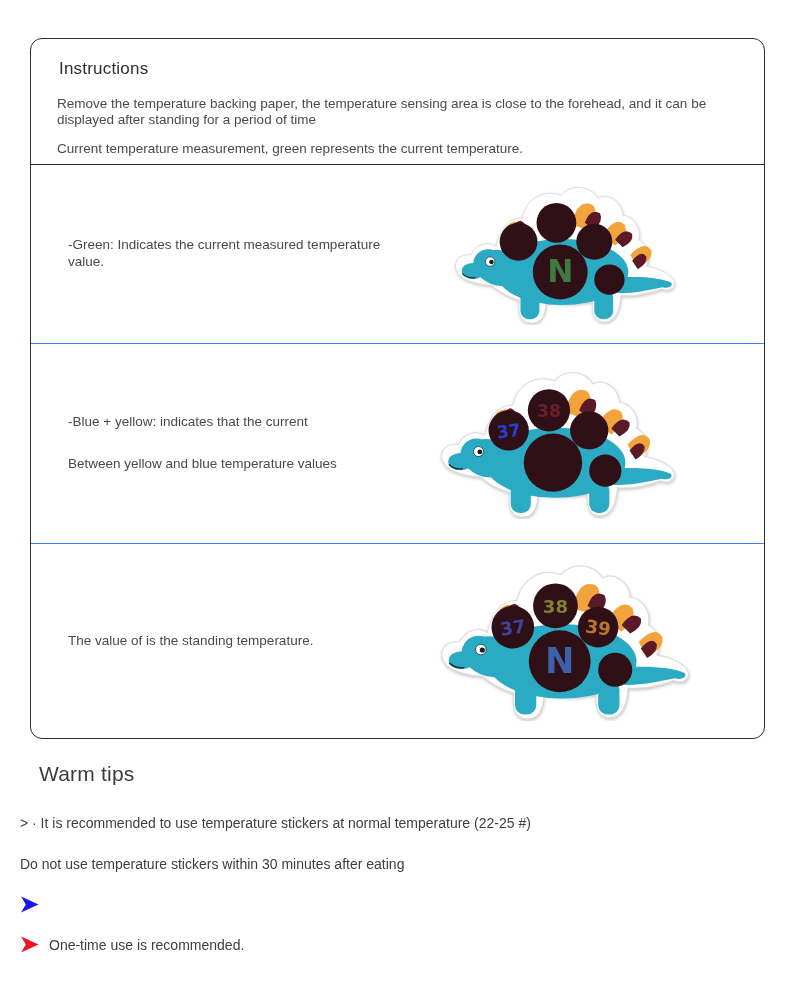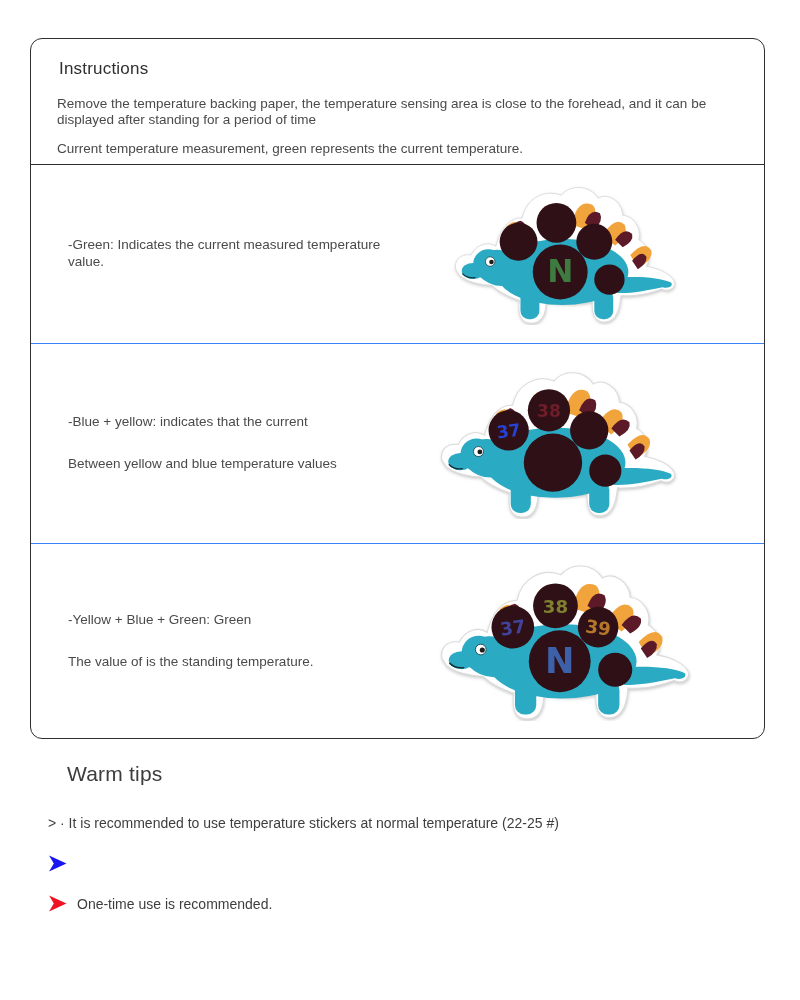--- a/index.html
+++ b/index.html
@@ -34,21 +34,21 @@
 
   .rfig { margin-left:auto; margin-right:86px; display:flex; align-items:center; }
   .row1 .rfig svg.dino { width:228px; height:142px; }
   .row2 .rfig svg.dino { width:242px; height:151px; }
   .row3 .rfig svg.dino { width:256px; height:160px; }
   .row3 .rfig { margin-right:72px; }
 
   svg text { font-family:"DejaVu Sans","Liberation Sans",sans-serif; font-weight:bold; }
 
   
-  .wt { position:absolute; left:40px; top:762px; width:740px; }
+  .wt { position:absolute; left:12px; top:762px; width:740px; }
   .wt h2 { font-size:21px; font-weight:500; color:#3c3c3c; margin:0 0 0 27px; letter-spacing:.2px; }
   .tip { display:flex; align-items:center; font-size:14px; color:#3e3e3e; margin-left:8px; }
   .tip.plain1 { margin-top:29px; }
   .tip.plain2 { margin-top:25px; }
   .tip.a1 { margin-top:22px; }
   .tip.a2 { margin-top:24px; }
   .tip.a3 { margin-top:23px; }
   .arrow { width:19px; height:17px; margin-right:10px; flex:0 0 auto; }
 </style>
 </head>
@@ -139,41 +139,43 @@
           <text x="72" y="68.5" font-size="17" text-anchor="middle" transform="rotate(-8 72 62)" fill="#2741d6">37</text>
           <text x="112" y="48.5" font-size="17" text-anchor="middle" fill="#6e1d2a">38</text>
           <text x="152" y="68.5" font-size="17" text-anchor="middle" transform="rotate(8 152 62)" fill="#2f1016"></text>
           <text x="116" y="105" font-size="33" text-anchor="middle" fill="#2f1016"></text>
         </svg>
       </div>
     </div>
 
     <div class="trow row3 last">
       <div class="rtext">
-        <p>-Yellow + Blue + Green: Green</p>
         <p>The value of is the standing temperature.</p>
       </div>
       <div class="rfig">
         <svg class="dino" viewBox="0 0 240 150">
           <use href="#dinoArt" xlink:href="#dinoArt"></use>
           <text x="72" y="68.5" font-size="17" text-anchor="middle" transform="rotate(-8 72 62)" fill="#41429b">37</text>
           <text x="112" y="48.5" font-size="17" text-anchor="middle" fill="#7f8030">38</text>
           <text x="152" y="68.5" font-size="17" text-anchor="middle" transform="rotate(8 152 62)" fill="#b5772a">39</text>
           <text x="116" y="105" font-size="33" text-anchor="middle" fill="#3c61a8">N</text>
         </svg>
       </div>
     </div>
   </div>
 
   <div class="wt">
     <h2>Warm tips</h2>
 
     <div class="tip plain1">
       <span>&gt; · It is recommended to use temperature stickers at normal temperature (22-25 #)</span>
     </div>
+    <div class="tip plain2">
+      <span>Do not use temperature stickers within 30 minutes after eating</span>
+    </div>
 
 
     <div class="tip a2">
       <svg class="arrow" viewBox="0 0 18 16">
         <path d="M1,0.5 L17.5,8 L1,15.5 L5.5,8 Z" fill="#1a17ee"></path>
       </svg>
     </div>
 
     <div class="tip a3">
       <svg class="arrow" viewBox="0 0 18 16">

